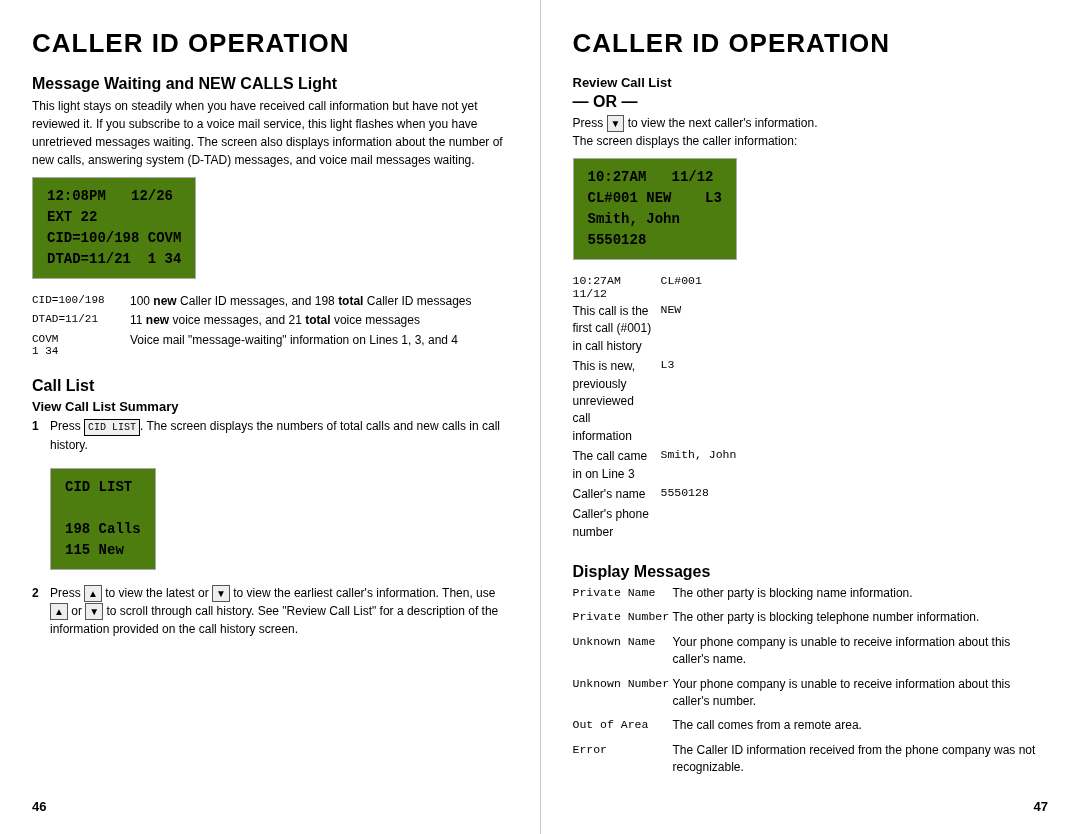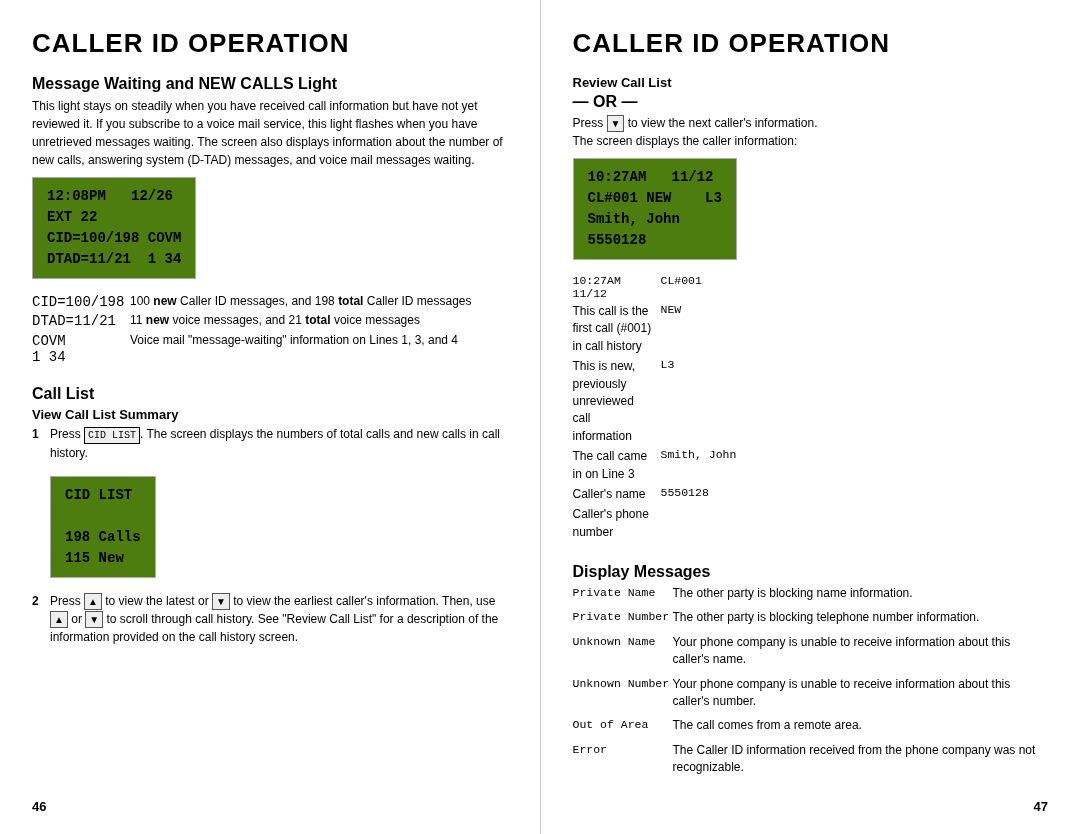--- a/index.html
+++ b/index.html
@@ -63,21 +63,21 @@
     }
     .def-table {
       display: grid;
       grid-template-columns: 90px 1fr;
       gap: 2px 8px;
       font-size: 12px;
       margin-top: 6px;
     }
     .def-term {
       font-family: 'Courier New', Courier, monospace;
-      font-size: 14px;
+      font-size: 11px;
       padding-top: 1px;
     }
     .def-desc {
       font-size: 12px;
       line-height: 1.45;
     }
     .bold { font-weight: bold; }
     .numbered-list {
       list-style: none;
       padding-left: 0;

